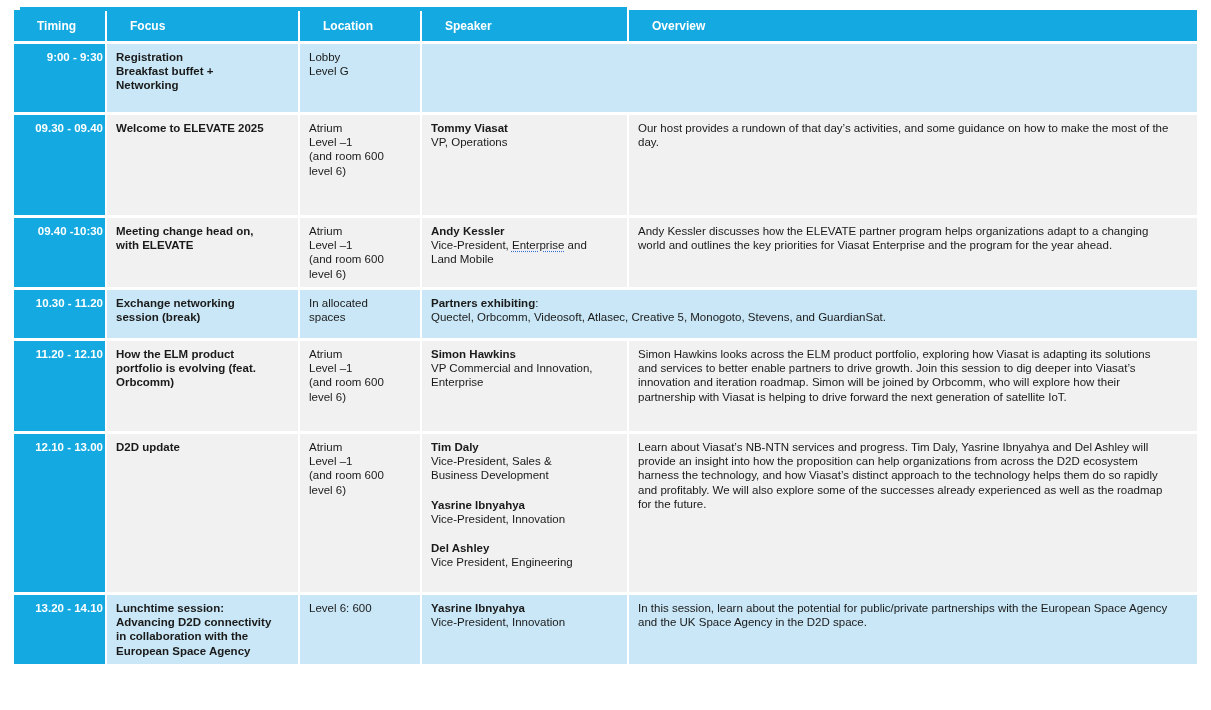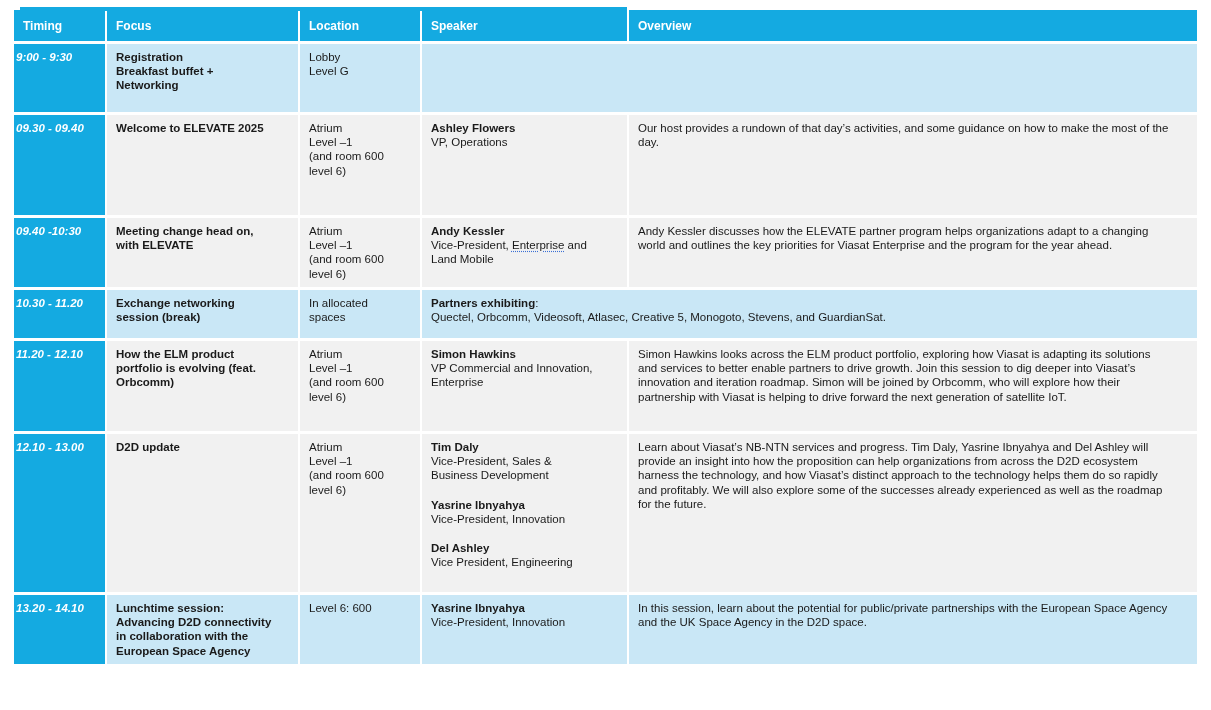--- a/index.html
+++ b/index.html
@@ -21,30 +21,30 @@
     border-collapse:separate;border-spacing:2px 3px;
     margin:7px 0 0 12px;table-layout:fixed;
   }
   col.c-timing{width:91px;}
   col.c-focus{width:191px;}
   col.c-location{width:120px;}
   col.c-speaker{width:205px;}
   col.c-overview{width:568px;}
   th{
     background:var(--cyan);color:#fff;font-size:12px;font-weight:bold;
-    text-align:left;vertical-align:middle;padding:0 9px;height:31px;
+    text-align:left;vertical-align:middle;padding:0 23px;height:31px;
     box-sizing:border-box;
   }
   td{
     vertical-align:top;font-size:11.5px;line-height:14.2px;color:var(--text);
     padding:6px 26px 6px 9px;box-sizing:border-box;white-space:pre-line;
   }
   td.timing{
-    background:var(--cyan);color:#fff;font-weight:bold;text-align:left;
-    padding:6px 2px;white-space:nowrap;font-style:italic;
+    background:var(--cyan);color:#fff;font-weight:bold;text-align:right;
+    padding:6px 2px;white-space:nowrap;
   }
   tr.blue td:not(.timing){background:var(--blue);}
   tr.gray td:not(.timing){background:var(--gray);}
   td.focus-cell{font-weight:bold;}
   .speaker-name{font-weight:bold;}
   .speaker-block + .speaker-block{margin-top:15px;}
   .squiggle{
     text-decoration:underline;
     text-decoration-style:dotted;
     text-decoration-color:var(--squiggle);
@@ -83,21 +83,21 @@
 Level G</td>
           <td class="merged-cell" colspan="2"></td>
         </tr>
         <tr class="gray" style="height: 100px;">
           <td class="timing">09.30 - 09.40</td>
           <td class="focus-cell">Welcome to ELEVATE 2025</td>
           <td class="location-cell">Atrium
 Level –1
 (and room 600
 level 6)</td>
-          <td class="speaker-cell"><div class="speaker-block"><div class="speaker-name">Ashley Flowers</div><div class="speaker-title">VP, Operations</div></div></td>
+          <td class="speaker-cell"><div class="speaker-block"><div class="speaker-name">Tommy Viasat</div><div class="speaker-title">VP, Operations</div></div></td>
           <td class="overview-cell">Our host provides a rundown of that day’s activities, and some guidance on how to make the most of the day.</td>
         </tr>
         <tr class="gray" style="height: 69px; margin-top: 29px;">
           <td class="timing">09.40 -10:30</td>
           <td class="focus-cell">Meeting change head on,
 with ELEVATE</td>
           <td class="location-cell">Atrium
 Level –1
 (and room 600
 level 6)</td>

